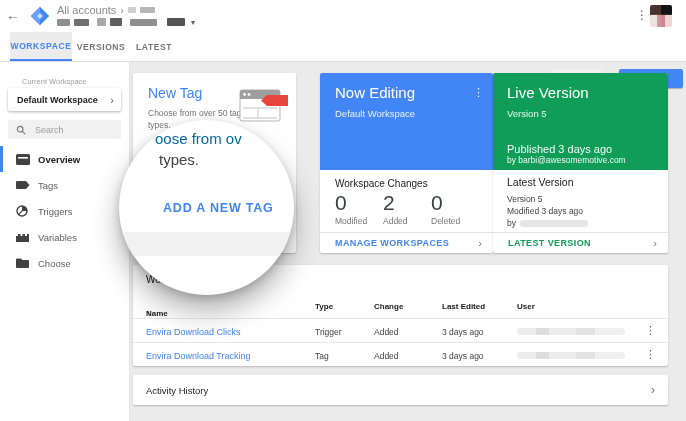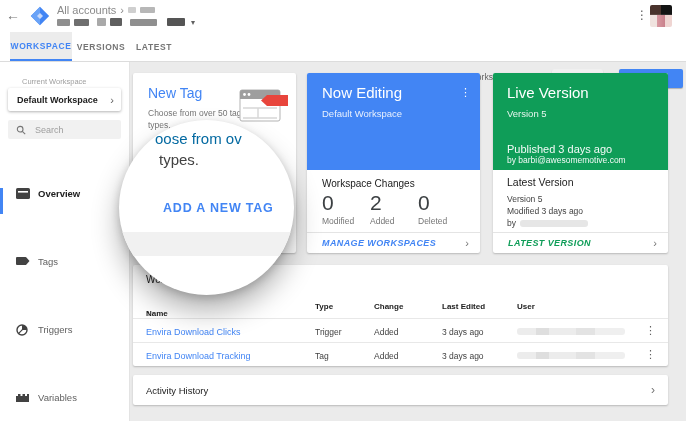--- a/index.html
+++ b/index.html
@@ -44,48 +44,48 @@
   .cw-label { position:absolute; left:22px; top:15px; font-size:7.5px; color:#9e9e9e; }
   .ws-card { position:absolute; left:8px; top:26px; width:113px; height:23px; background:#fff; border-radius:2px;
              box-shadow:0 1px 3px rgba(0,0,0,.3); display:flex; align-items:center; cursor:pointer; }
   .ws-card .ws-name { margin-left:9px; font-size:9px; font-weight:bold; color:#212121; flex:1; }
   .ws-card .chev { margin-right:7px; font-size:11px; color:#616161; }
   .search-row { position:absolute; left:8px; top:58px; width:113px; height:19px; background:#f1f1f1; border-radius:2px;
                 display:flex; align-items:center; cursor:text; }
   .search-row svg { margin-left:8px; }
   .search-row .ph { margin-left:9px; font-size:9px; color:#9e9e9e; }
   .nav { position:absolute; left:0; top:84px; width:130px; }
-  .nav-item { position:relative; height:26px; display:flex; cursor:pointer;margin-top:42px; }
+  .nav-item { position:relative; height:26px; display:flex; align-items:center; cursor:pointer; }
   .nav-item .nicon { width:14px; margin-left:16px; display:flex; }
   .nav-item .nlabel { margin-left:8px; font-size:9.5px; color:#616161; }
   .nav-item.active .nlabel { color:#212121; font-weight:bold; }
   .active-bar { position:absolute; left:0; top:0; width:3px; height:26px; background:#4285f4; }
 
   
   .card { position:absolute; background:#fff; border-radius:2px; box-shadow:0 1px 2px rgba(0,0,0,.22); }
   .card-newtag { left:133px; top:73px; width:163px; height:180px; }
   .nt-title { position:absolute; left:15px; top:12px; font-size:14px; color:#4285f4; }
   .nt-desc { position:absolute; left:15px; top:34px; width:95px; font-size:8.5px; line-height:1.45; color:#757575; }
   .nt-illustration { position:absolute; right:6px; top:14px; }
   .nt-cta { position:absolute; left:15px; top:135px; font-size:9px; font-weight:bold; letter-spacing:.5px; color:#4285f4; cursor:pointer; }
 
-  .card-nowediting { left:307px; top:73px; width:173px; height:180px; }
+  .card-nowediting { left:320px; top:73px; width:173px; height:180px; }
   .ne-head { position:absolute; left:0; top:0; width:100%; height:97px; background:#4285f4; border-radius:2px 2px 0 0; }
   .ne-title { position:absolute; left:15px; top:11px; font-size:15px; color:#fff; }
   .ne-kebab { position:absolute; right:9px; top:13px; font-size:11px; color:#fff; cursor:pointer; }
   .ne-sub { position:absolute; left:15px; top:35px; font-size:9.5px; color:rgba(255,255,255,.88); }
   .ne-sec { position:absolute; left:15px; top:105px; font-size:10px; color:#212121; }
   .ne-stats { position:absolute; left:15px; top:118px; display:flex; }
   .stat { width:48px; }
   .stat:last-child { width:auto; }
   .stat .v { font-size:21px; font-weight:300; color:#3c4043; }
   .stat .l { margin-top:1px; font-size:8.5px; color:#757575; }
   .card-footer { position:absolute; left:0; bottom:0; width:100%; height:21px; border-top:1px solid #e4e4e4;
                  display:flex; align-items:center; cursor:pointer; }
-  .card-footer .flink { margin-left:15px; font-size:9px; font-weight:bold; letter-spacing:.4px; flex:1;font-style:italic; }
+  .card-footer .flink { margin-left:15px; font-size:9px; font-weight:bold; letter-spacing:.4px; flex:1; }
   .card-footer .chev { margin-right:11px; font-size:11px; color:#757575; }
   .flink.blue { color:#4285f4; } .flink.green { color:#0f9d58; }
 
   .card-live { left:493px; top:73px; width:175px; height:180px; }
   .lv-head { position:absolute; left:0; top:0; width:100%; height:97px; background:#0f9d58; border-radius:2px 2px 0 0; }
   .lv-title { position:absolute; left:14px; top:11px; font-size:15px; color:#fff; }
   .lv-sub { position:absolute; left:14px; top:35px; font-size:9.5px; color:rgba(255,255,255,.9); }
   .lv-pub { position:absolute; left:14px; top:70px; font-size:11px; color:rgba(255,255,255,.95); }
   .lv-pubby { position:absolute; left:14px; top:82px; font-size:8.5px; color:rgba(255,255,255,.95); }
   .lv-latest { position:absolute; left:14px; top:103px; font-size:10.5px; color:#212121; }

